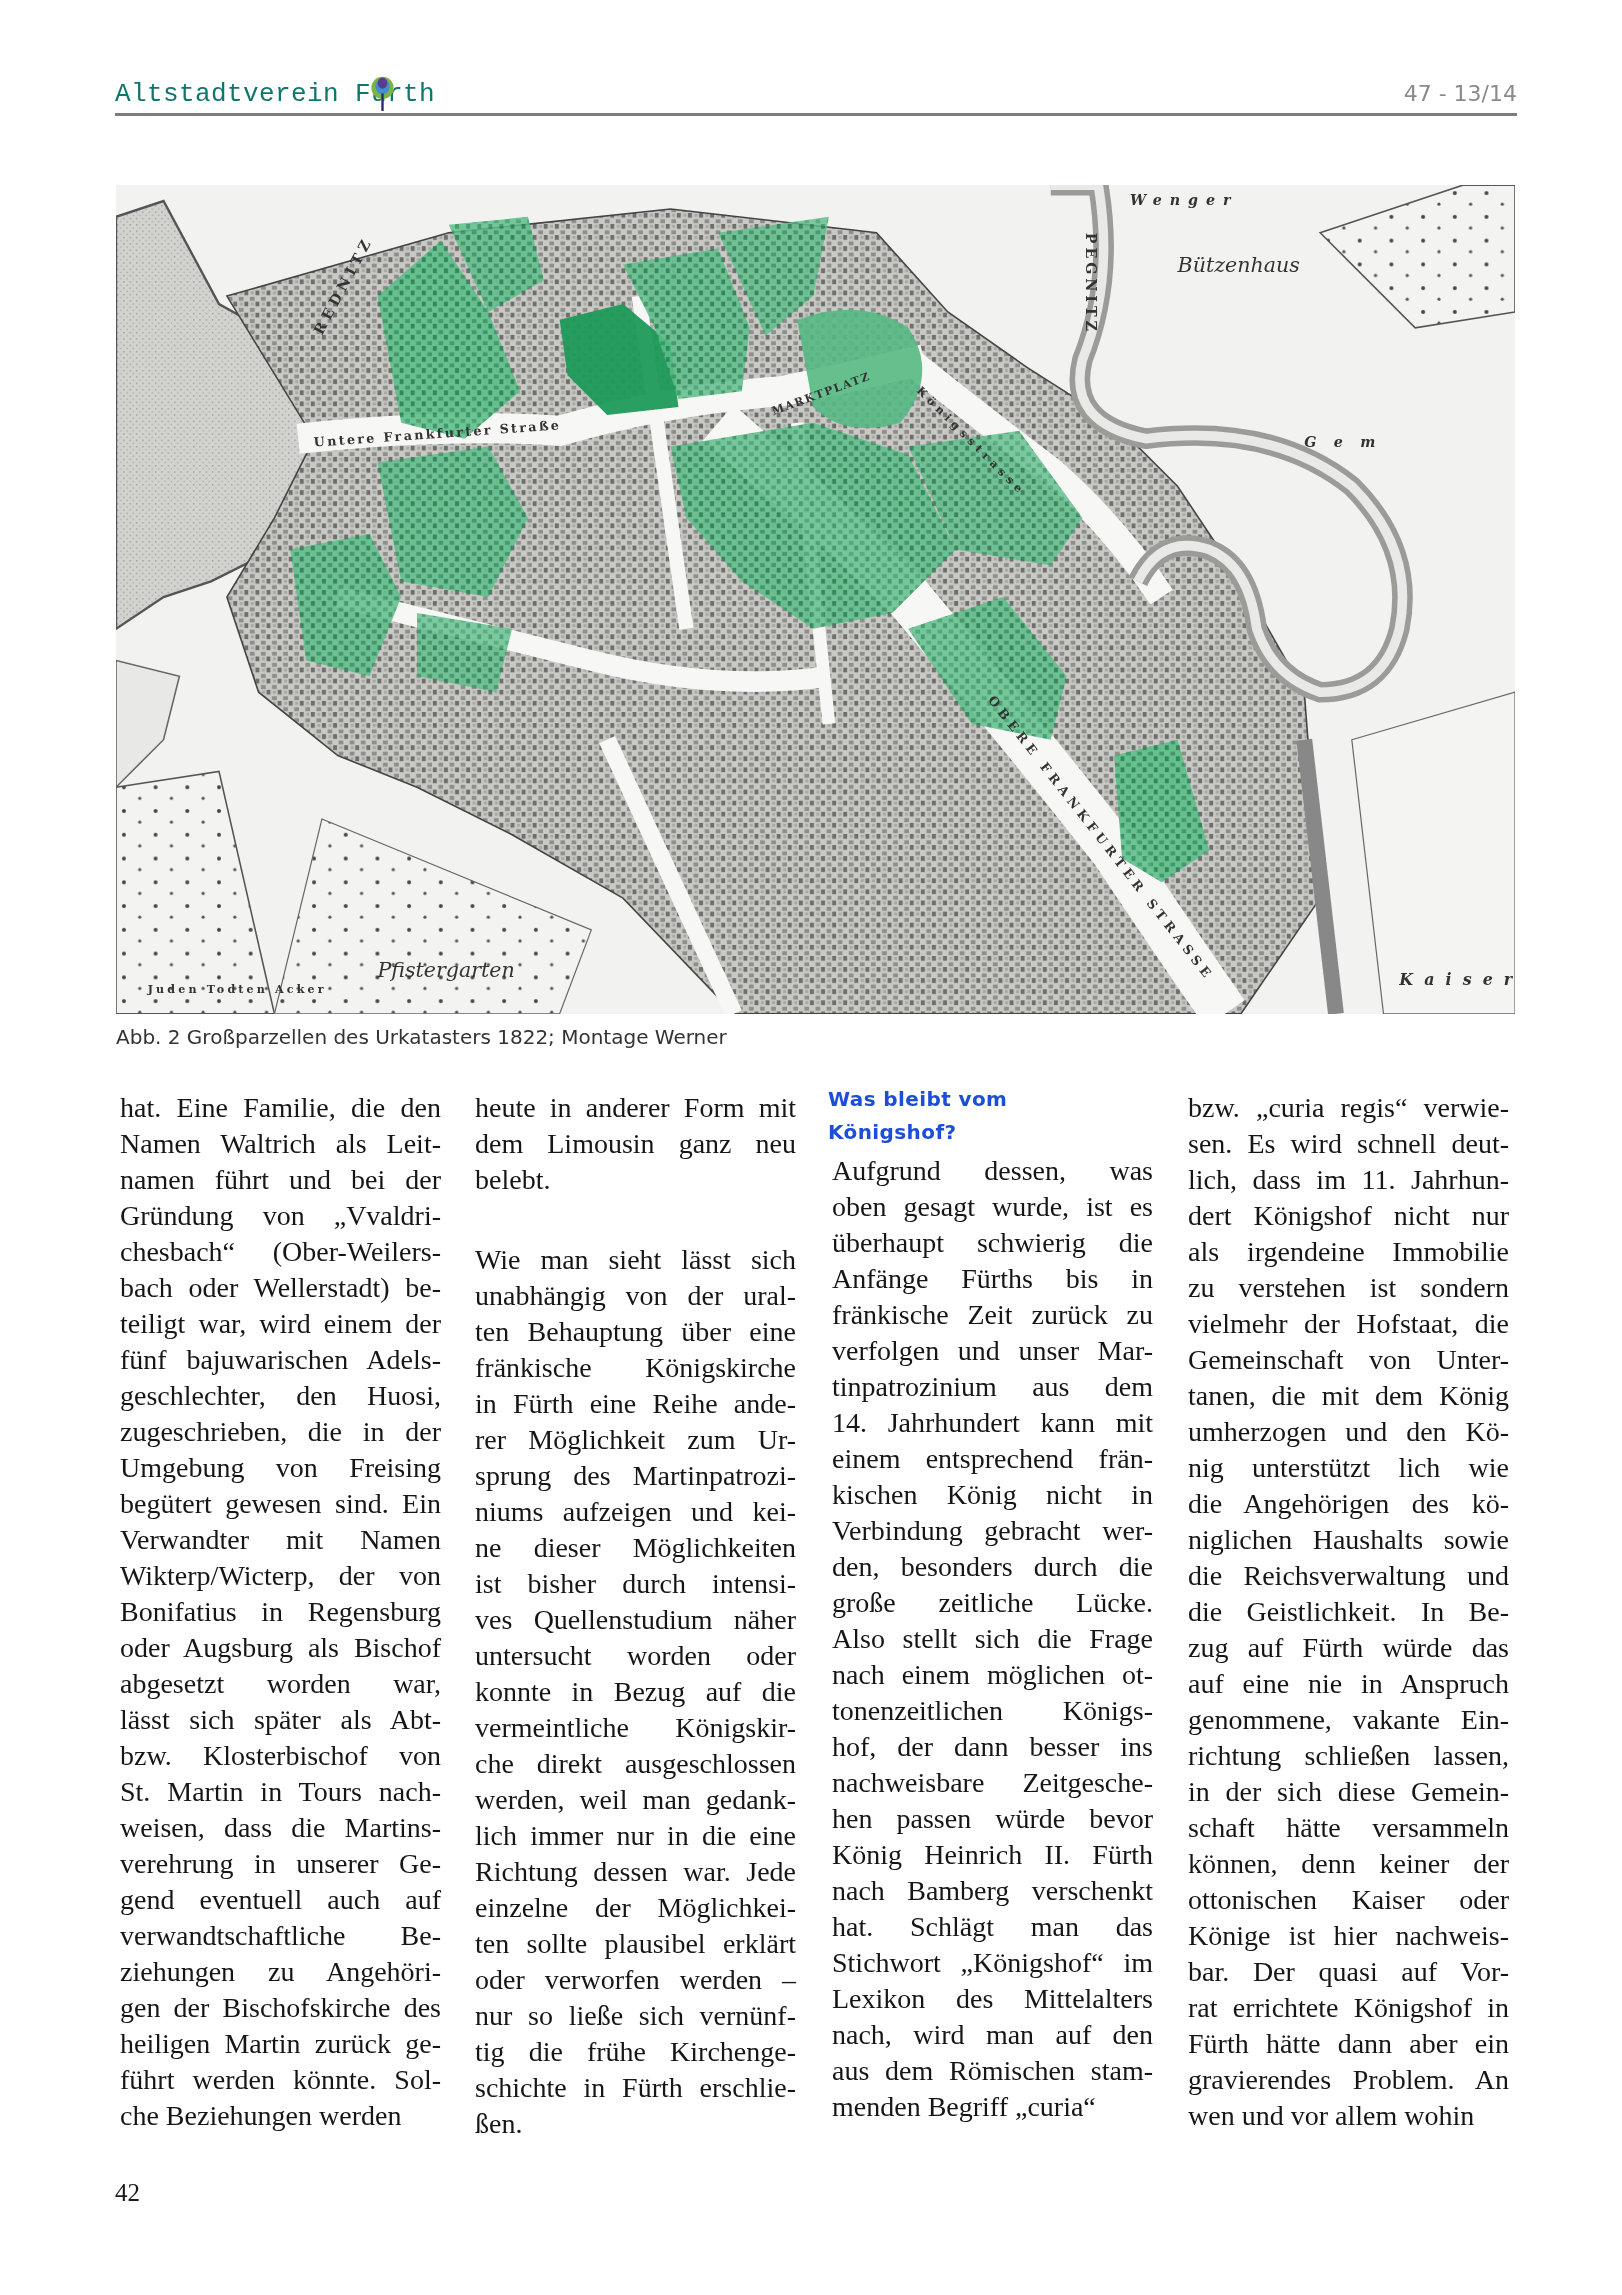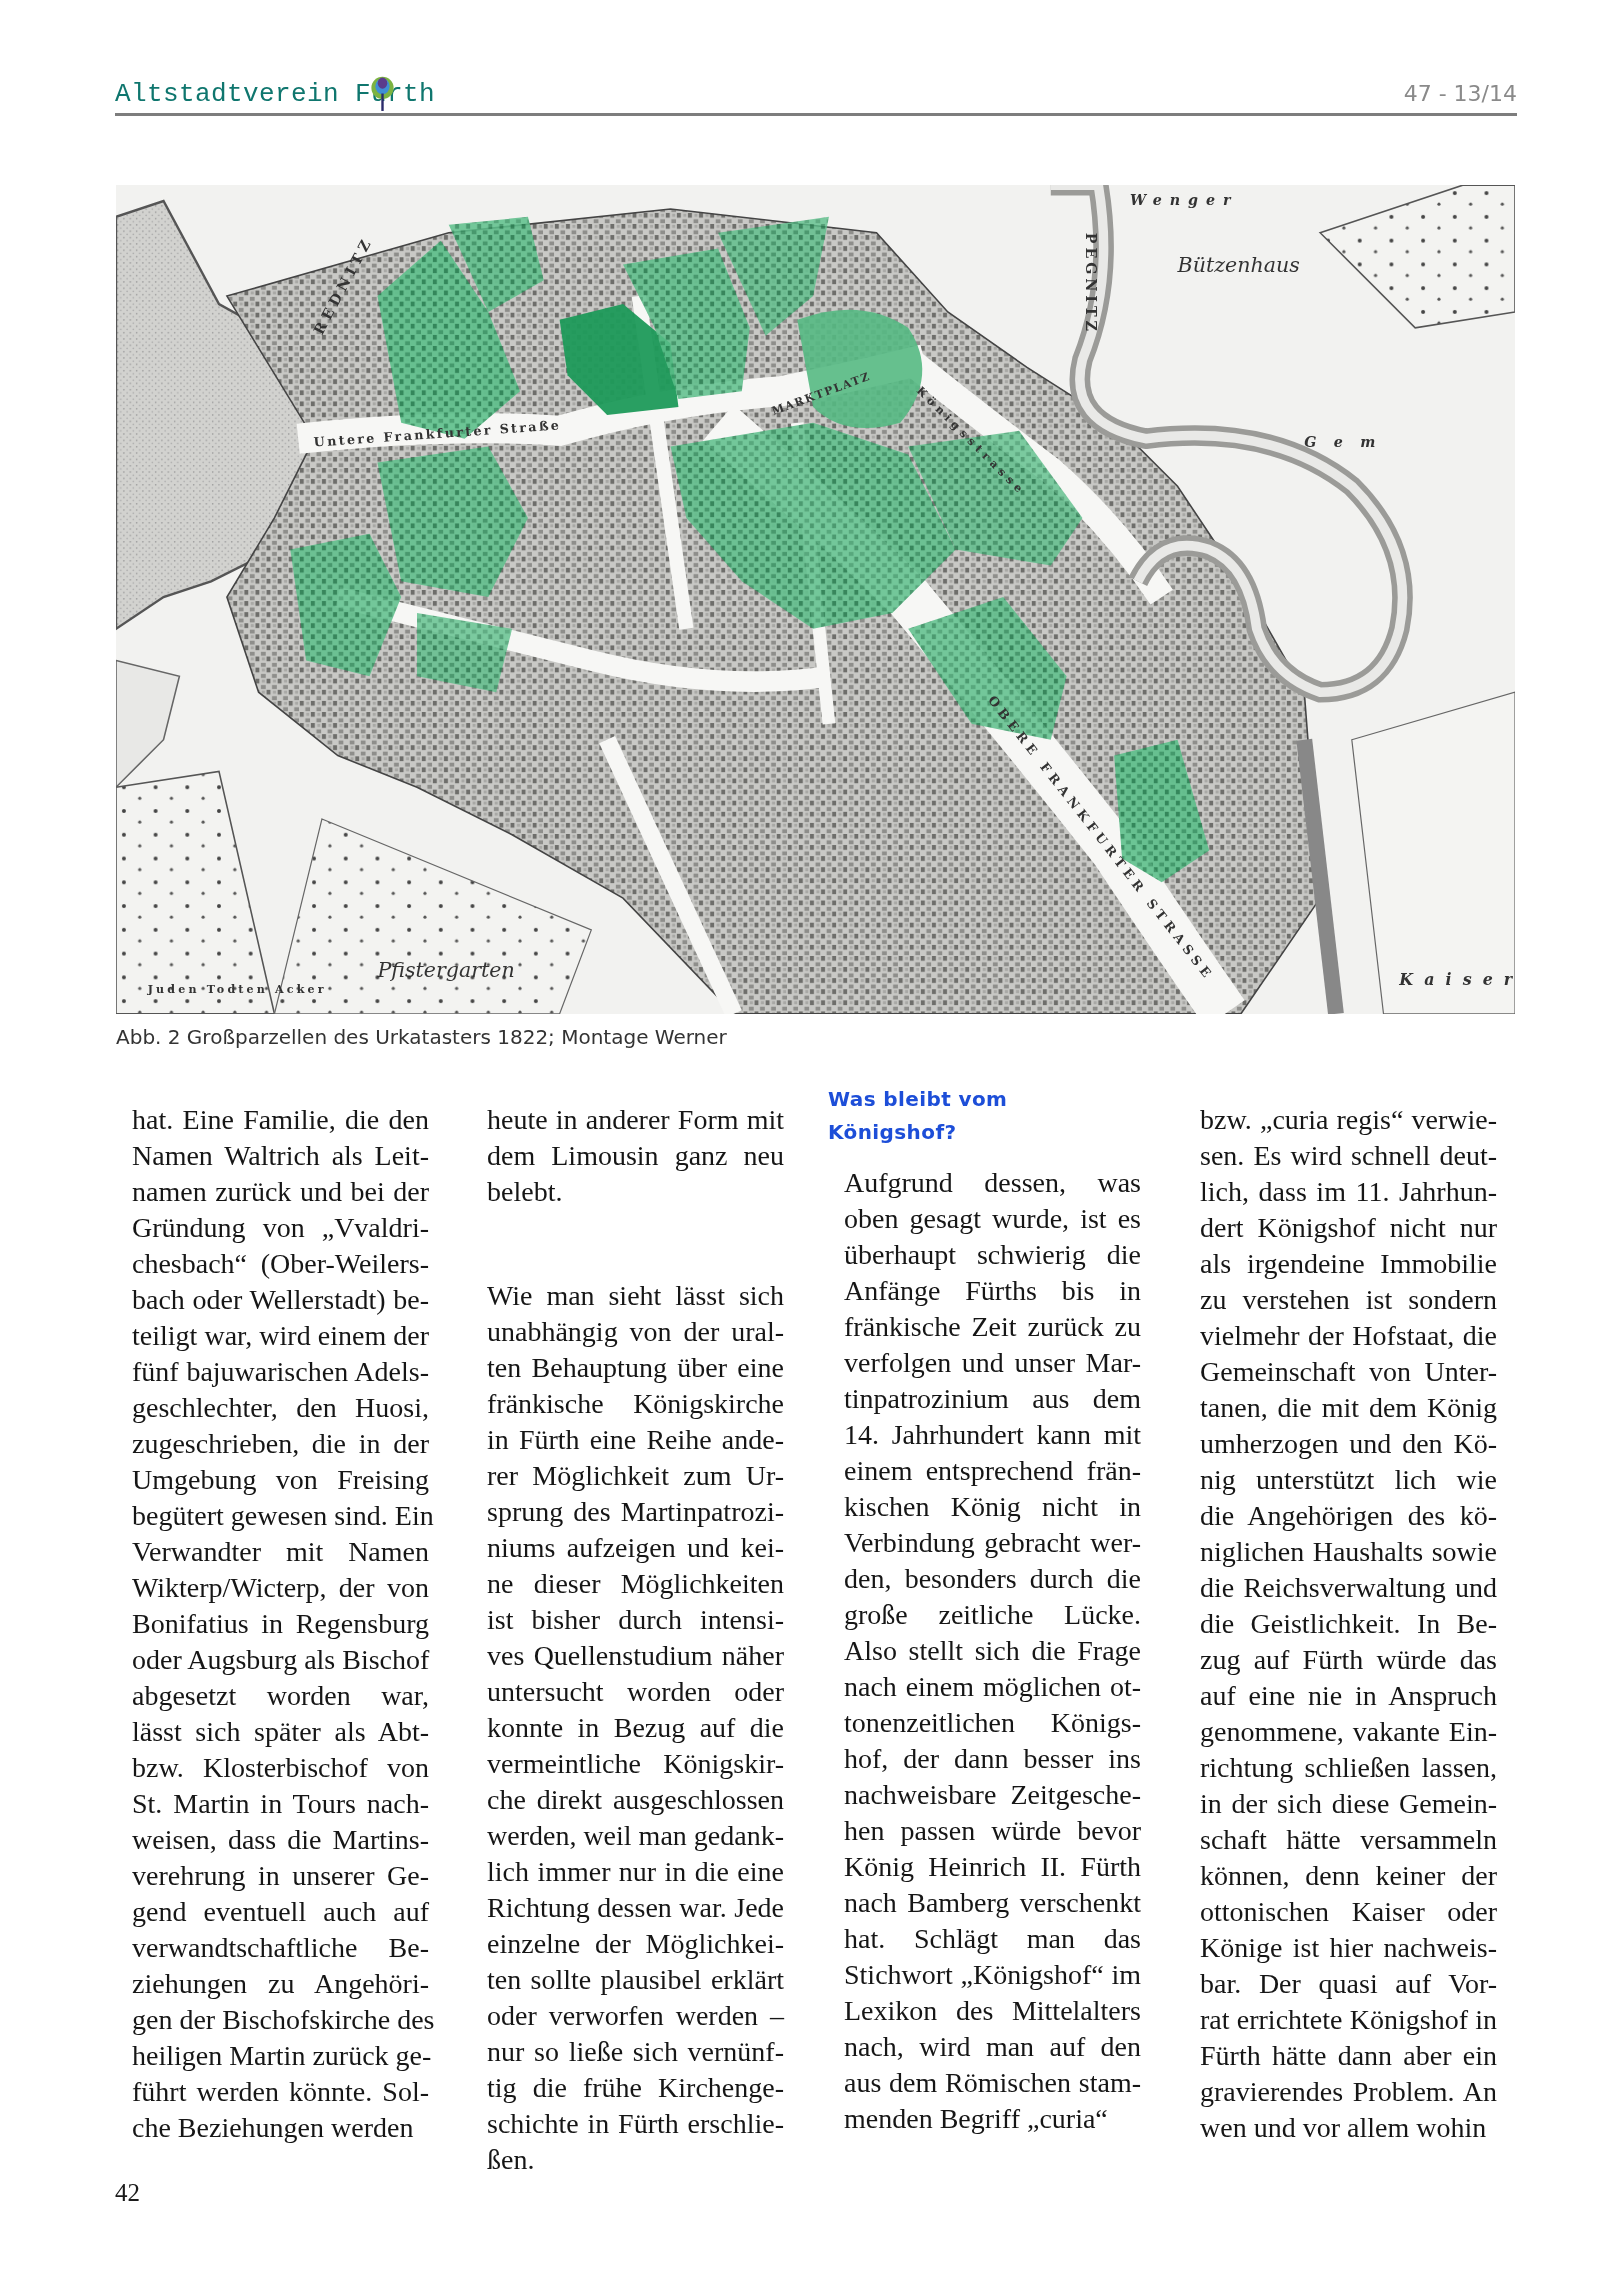--- a/index.html
+++ b/index.html
@@ -20,21 +20,21 @@
 
   .caption { position: absolute; left: 116px; top: 1025px; font-family: "DejaVu Sans", sans-serif;
              font-size: 20px; color: #333; }
 
   .column { position: absolute; top: 1086px; width: 329px; font-size: 28px; line-height: 36px;
             text-align: justify; color: #161616; }
   .col1 { left: 116px; }
   .col2 { left: 471px; }
   .col3 { left: 828px; }
   .col4 { left: 1184px; }
-  .column p { margin: 16px; }
+  .column p { margin: 4px; }
   .column .para-gap { height: 36px; }
   .line { display: block; text-align: justify; text-align-last: justify; white-space: nowrap; }
   .line.last { text-align-last: left; }
   .section-heading { font-family: "DejaVu Sans", sans-serif; font-weight: bold; color: #1d4ed8;
                      font-size: 20px; line-height: 33px; margin: -3.2px 0 3.2px 0; letter-spacing: 0.4px; }
 
   .page-number { position: absolute; left: 115px; top: 2179px; font-size: 25px; color: #1a1a1a; }
 </style>
 </head>
 <body>
@@ -133,21 +133,21 @@
     </g>
   </svg>
 </div>
 
 <div class="caption">Abb. 2 Großparzellen des Urkatasters 1822; Montage Werner</div>
 
 <div class="column col1">
     <p>
       <span class="line">hat. Eine Familie, die den</span>
       <span class="line">Namen Waltrich als Leit-</span>
-      <span class="line">namen zurück und bei der</span>
+      <span class="line">namen führt und bei der</span>
       <span class="line">Gründung von „Vvaldri-</span>
       <span class="line">chesbach“ (Ober-Weilers-</span>
       <span class="line">bach oder Wellerstadt) be-</span>
       <span class="line">teiligt war, wird einem der</span>
       <span class="line">fünf bajuwarischen Adels-</span>
       <span class="line">geschlechter, den Huosi,</span>
       <span class="line">zugeschrieben, die in der</span>
       <span class="line">Umgebung von Freising</span>
       <span class="line">begütert gewesen sind. Ein</span>
       <span class="line">Verwandter mit Namen</span>

